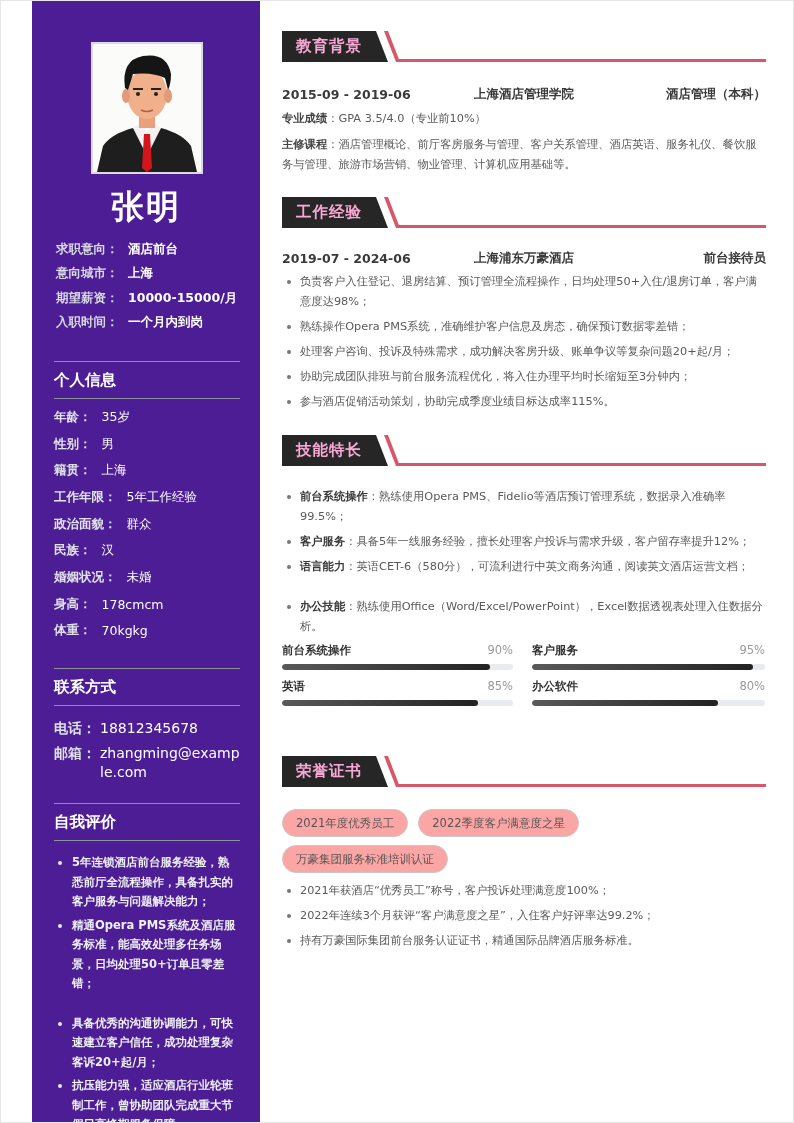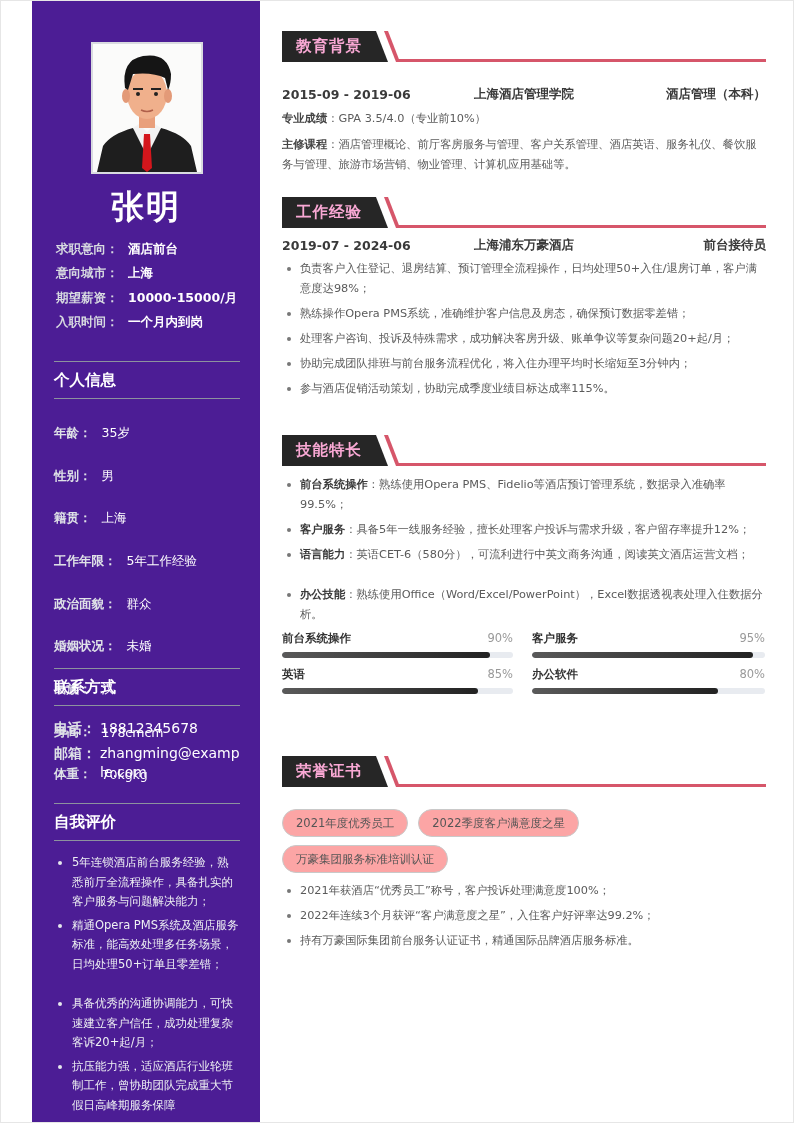--- a/index.html
+++ b/index.html
@@ -12,28 +12,28 @@
   .photo { position: absolute; left: 59px; top: 41px; width: 112px; height: 132px; border: 2px solid #d9dbe0; background: #fbfbfb; overflow: hidden; }
   .name { position: absolute; left: 0; top: 184px; width: 228px; text-align: center; font-size: 33px; font-weight: bold; color: #ffffff; letter-spacing: 2px; }
   .intent { position: absolute; left: 24px; top: 236px; width: 190px; }
   .intent .row { display: flex; height: 24.5px; align-items: center; font-size: 12.5px; font-weight: bold; }
   .intent .lbl { color: #d7dae0; width: 72px; }
   .intent .val { color: #ffffff; }
 
   .sb-section { position: absolute; left: 22px; width: 186px; }
   .sb-divider { height: 1px; background: #8d929e; width: 186px; }
   .sb-title { font-size: 15.5px; font-weight: bold; color: #ffffff; padding: 8px 0 8px 0; height: 36px; line-height: 20px; }
-  .kv { display: flex; font-size: 12.5px; height: 26.7px; align-items: center; padding-left: 0; margin-top: 16px; }
+  .kv { display: flex; font-size: 12.5px; height: 26.7px; align-items: center; padding-left: 0; }
   .kv .k { color: #dfe2e7; font-weight: bold; white-space: nowrap; }
   .kv .v { color: #ffffff; margin-left: 10px; }
   .contact { display: flex; font-size: 14px; line-height: 19px; margin-bottom: 6px; }
   .contact .k { color: #dfe2e7; font-weight: bold; white-space: nowrap; width: 46px; flex-shrink: 0; }
   .contact .v { color: #ffffff; word-break: break-all; width: 140px; }
   .eval-list { list-style: none; padding-left: 0; }
-  .eval-list li { position: relative; padding-left: 18px; font-size: 11.5px; font-weight: normal; line-height: 19.5px; color: #eef0f3; margin-bottom: 4px; }
+  .eval-list li { position: relative; padding-left: 18px; font-size: 11.5px; font-weight: bold; line-height: 19.5px; color: #eef0f3; margin-bottom: 4px; }
   .eval-list li::before { content: ""; position: absolute; left: 4px; top: 8px; width: 4px; height: 4px; border-radius: 50%; background: #e6e8ec; }
   .eval-list li.gap { margin-top: 20px; }
 
   
   .main { position: absolute; left: 281px; top: 0; width: 484px; }
   .sec-head { position: relative; height: 32px; width: 484px; }
   .sec-head .box { position: absolute; left: 0; top: 0; height: 31px; width: 106px; background: #262626; clip-path: polygon(0 0, 94px 0, 106px 31px, 0 31px); }
   .sec-head .box span { position: absolute; left: 14px; top: 5px; font-size: 15.5px; font-weight: bold; color: #f9a8d4; letter-spacing: 1px; }
   .sec-head .slash { position: absolute; left: 102px; top: 0; width: 18px; height: 31px; }
   .sec-head .line { position: absolute; left: 116px; top: 28px; height: 3px; width: 368px; background: #d6566a; }
@@ -126,26 +126,26 @@
           </div>
         <div class="kv">
             <span class="k">工作年限：</span>
             <span class="v">5年工作经验</span>
           </div>
         <div class="kv">
             <span class="k">政治面貌：</span>
             <span class="v">群众</span>
           </div>
         <div class="kv">
+            <span class="k">民族：</span>
+            <span class="v">汉</span>
+          </div>
+        <div class="kv">
             <span class="k">婚姻状况：</span>
             <span class="v">未婚</span>
-          </div>
-        <div class="kv">
-            <span class="k">民族：</span>
-            <span class="v">汉</span>
           </div>
         <div class="kv">
             <span class="k">身高：</span>
             <span class="v">178cmcm</span>
           </div>
         <div class="kv">
             <span class="k">体重：</span>
             <span class="v">70kgkg</span>
           </div>
       </div>
@@ -206,21 +206,21 @@
     <section style="position:absolute; top:196px; width:484px;">
       <div class="sec-head">
         <div class="box">
             <span>工作经验</span>
           </div>
         <svg class="slash" viewBox="0 0 18 31">
             <polygon points="0,0 4,0 16,31 12,31" fill="#d6566a"></polygon>
           </svg>
         <div class="line"></div>
       </div>
-      <div style="padding-top:6px;">
+      <div style="padding-top:19px;">
         <div class="edu-row">
           <span class="c1">2019-07 - 2024-06</span>
           <span class="c2">上海浦东万豪酒店</span>
           <span class="c3">前台接待员</span>
         </div>
         <ul class="bullets" style="margin-top:4px;">
           <li>负责客户入住登记、退房结算、预订管理全流程操作，日均处理50+入住/退房订单，客户满意度达98%；</li>
           <li>熟练操作Opera PMS系统，准确维护客户信息及房态，确保预订数据零差错；</li>
           <li>处理客户咨询、投诉及特殊需求，成功解决客房升级、账单争议等复杂问题20+起/月；</li>
           <li>协助完成团队排班与前台服务流程优化，将入住办理平均时长缩短至3分钟内；</li>
@@ -232,21 +232,21 @@
     <section style="position:absolute; top:434px; width:484px;">
       <div class="sec-head">
         <div class="box">
             <span>技能特长</span>
           </div>
         <svg class="slash" viewBox="0 0 18 31">
             <polygon points="0,0 4,0 16,31 12,31" fill="#d6566a"></polygon>
           </svg>
         <div class="line"></div>
       </div>
-      <ul class="bullets" style="padding-top:8px;">
+      <ul class="bullets" style="padding-top:20px;">
         <li><b>前台系统操作</b><span>：熟练使用Opera PMS、Fidelio等酒店预订管理系统，数据录入准确率99.5%；</span></li>
         <li><b>客户服务</b><span>：具备5年一线服务经验，擅长处理客户投诉与需求升级，客户留存率提升12%；</span></li>
         <li><b>语言能力</b><span>：英语CET-6（580分），可流利进行中英文商务沟通，阅读英文酒店运营文档；</span></li>
         <li class="gap"><b>办公技能</b><span>：熟练使用Office（Word/Excel/PowerPoint），Excel数据透视表处理入住数据分析。</span></li>
       </ul>
       <div class="skills-grid" style="margin-top:0px;">
         <div class="skill">
           <div class="top">
               <span class="nm">前台系统操作</span>
               <span class="pct">90%</span>

